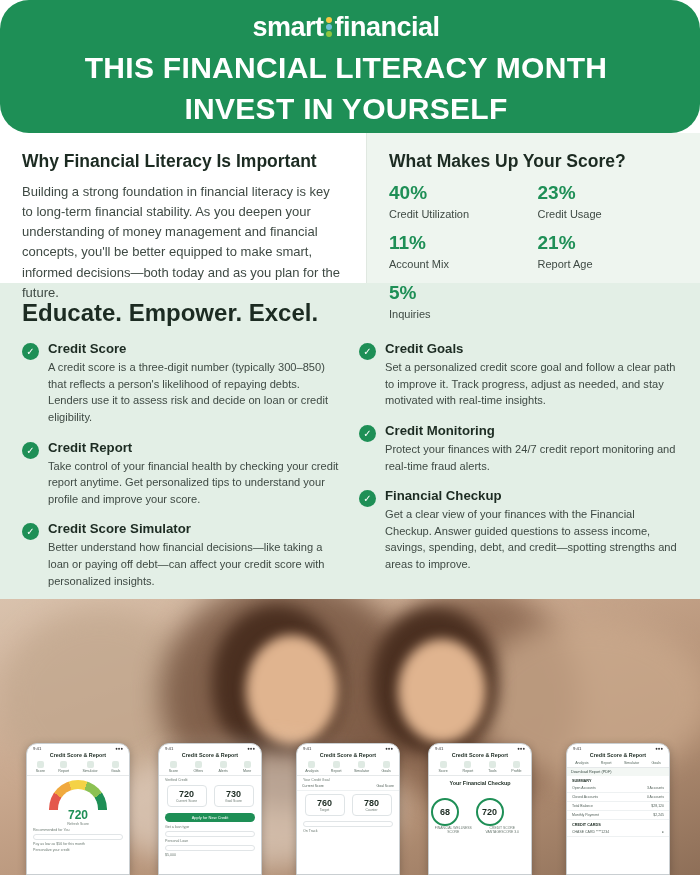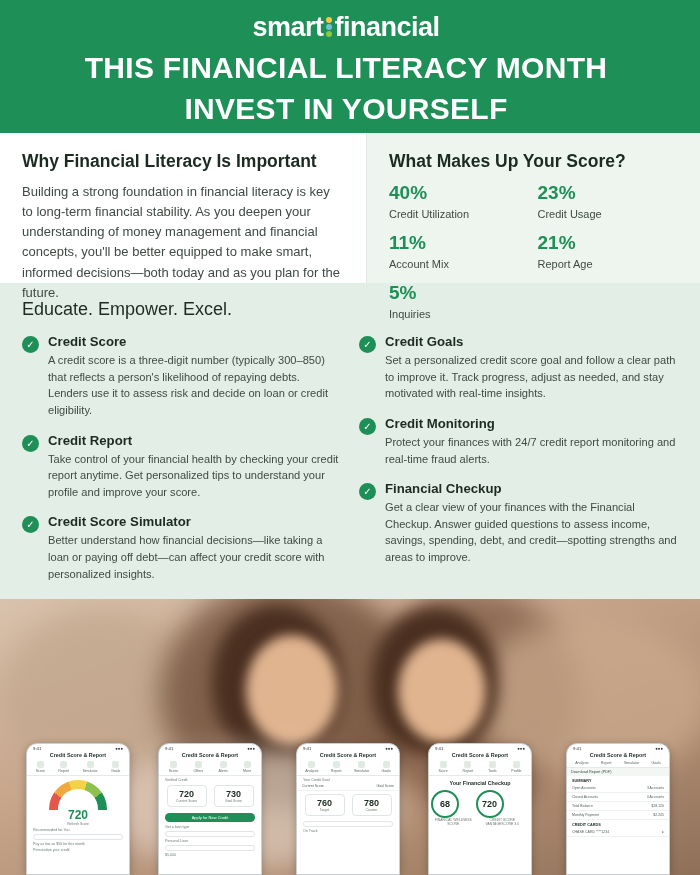--- a/index.html
+++ b/index.html
@@ -11,20 +11,21 @@
   }
   .page { position: relative; width: 700px; height: 875px; background:#fff; }
 
   
   .header {
     background: #1e8f56;
     height: 133px;
     padding: 10px 8px 0 0;
     text-align: center;
     color: #ffffff;
+    border-radius: 29px;
   }
   .logo-wrap {
     display: flex; align-items: center; justify-content: center;
     gap: 0px; height: 34px;
   }
   .logo-text {
     font-size: 27px; font-weight: bold; letter-spacing: -0.5px; color:#fff;
   }
   .logo-dots {
     display: inline-flex; flex-direction: column; align-items: center;
@@ -58,21 +59,21 @@
     display: grid; grid-template-columns: 1fr 1fr;
     row-gap: 12px; column-gap: 4px; margin-top: 8px;
   }
   .score-pct { font-size: 19px; font-weight: bold; color: #1e8f56; line-height: 1.15; }
   .score-lbl { font-size: 11px; color: #3f4a44; margin-top: 4px; }
 
   
   .middle {
     background: #e3efe6; padding: 16px 22px 20px 22px; height: 316px;
   }
-  .mid-title { font-size: 18px; font-weight: normal; color:#1c2b22; margin-bottom: 14px; }
+  .mid-title { font-size: 24px; font-weight: bold; color:#1c2b22; margin-bottom: 14px; }
   .cols { display: flex; gap: 18px; }
   .col { width: 320px; }
   .item { display: flex; gap: 9px; margin-bottom: 14px; }
   .check {
     flex: 0 0 auto; width: 17px; height: 17px; border-radius: 50%;
     background: #1e8f56; color: #fff; font-size: 10px; line-height: 17px;
     text-align: center; margin-top: 2px;
   }
   .item-h { font-size: 13.2px; font-weight: bold; color: #1c2b22; margin-bottom: 3px; }
   .item-b { font-size: 11.1px; line-height: 1.5; color: #3f4a44; }
@@ -125,21 +126,21 @@
     background:#fff; border-radius:40px 40px 0 0;
   }
   .gauge-num { font-size: 12px; font-weight:bold; color:#1e8f56; margin-top:-2px; }
   .mini-row { display:flex; justify-content: space-around; padding: 3px 4px; }
   .mini-box { border:1px solid #dfe4e6; border-radius:4px; width:40px; padding:3px 2px; text-align:center;}
   .mini-num { font-size: 9px; font-weight:bold; color:#1c2b22;}
   .mini-lbl { font-size: 3.4px; color:#6c7a72;}
   .pill { margin: 3px 6px; background:#1e8f56; color:#fff; font-size:4px; text-align:center; border-radius:7px; padding:2px 0;}
   .line { margin: 2px 6px; height: 6px; border:1px solid #e1e5e7; border-radius:3px;}
   .lbl-s { font-size: 3.6px; color:#6c7a72; margin: 2px 6px 0;}
-  .circles { display:flex; justify-content: space-around; align-items:center; padding: 4px 2px;}
+  .circles { display:flex; justify-content: space-around; align-items:center; padding: 12px 2px;}
   .circ { width:28px;height:28px;border-radius:50%; display:flex;align-items:center;justify-content:center;
           font-size:9px;font-weight:bold;color:#1c2b22; }
   .circ.a { border:2.5px solid #1e8f56;}
   .circ.b { border:2.5px solid #1e8f56;}
   .cap { font-size:3.4px; color:#6c7a72; text-align:center;}
   .ph-head-band { background:#f3f7f4; font-size:3.8px; color:#41524a; padding:2px 4px;}
   .tbl-row { display:flex; justify-content:space-between; font-size:3.5px; color:#55635c; padding:2px 5px; border-bottom:1px solid #eef1f2;}
   .sec-head { font-size:3.8px; font-weight:bold; color:#1c2b22; padding:3px 5px 1px;}
 </style>
 </head>

